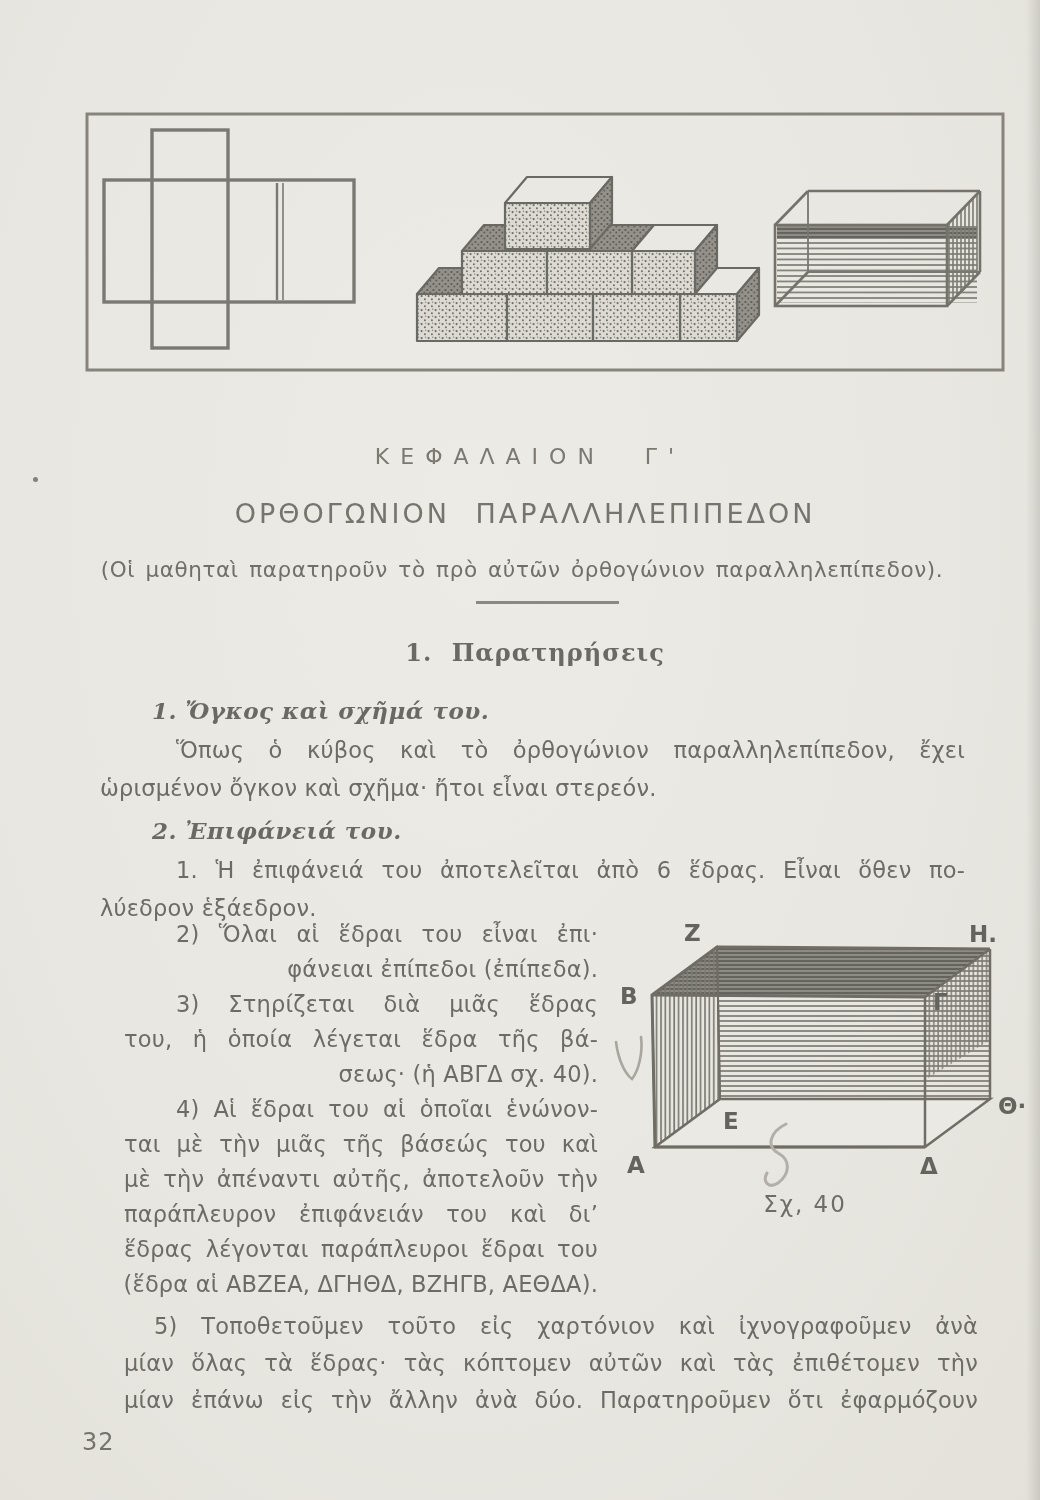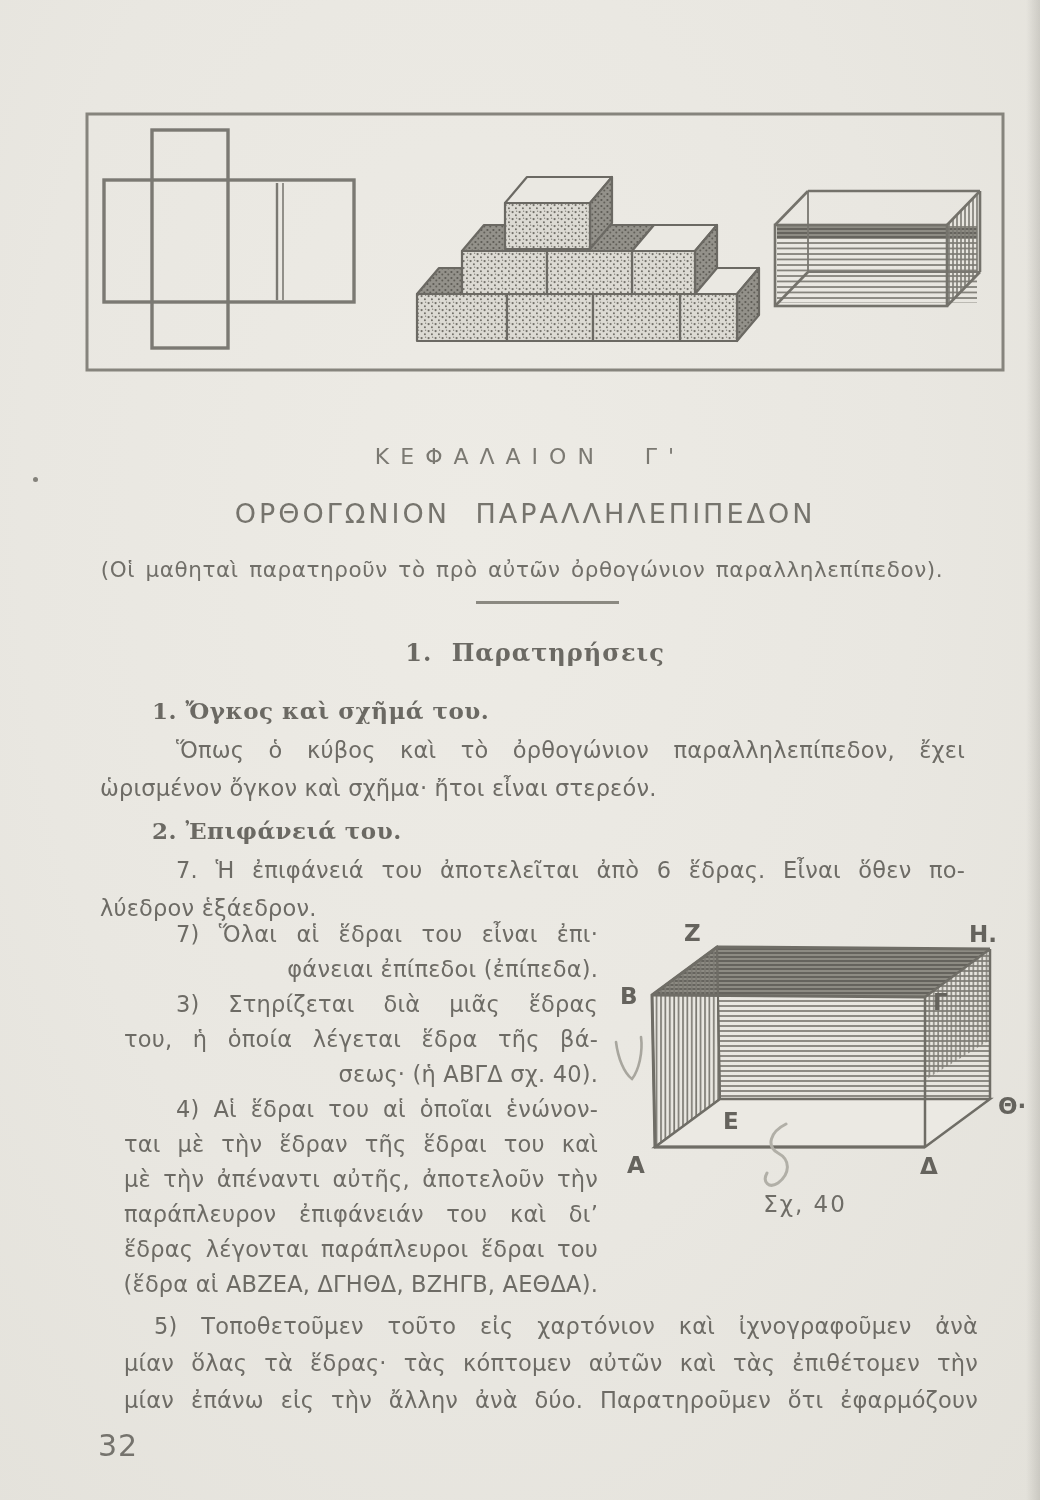--- a/index.html
+++ b/index.html
@@ -15,35 +15,35 @@
   .kicker{position:absolute;left:0;top:444px;width:1060px;text-align:center;
     font-size:22px;letter-spacing:11px;word-spacing:22px;color:#7b7972;}
   .title{position:absolute;left:0;top:498px;width:1050px;text-align:center;
     font-size:27px;letter-spacing:3px;word-spacing:14px;color:#76746d;}
   .note{position:absolute;left:0;top:557px;width:1044px;text-align:center;
     font-size:21.5px;letter-spacing:.6px;word-spacing:3px;color:#716f69;}
   .rule{position:absolute;left:476px;top:601px;width:143px;height:2.6px;background:#8b8981;}
   .section{position:absolute;left:0;top:638px;width:1070px;text-align:center;
     font-family:"DejaVu Serif", serif;font-weight:bold;font-size:24px;
     letter-spacing:1px;word-spacing:10px;color:#6b6963;}
-  .sub{font-family:"DejaVu Serif", serif;font-weight:bold;
+  .sub{font-family:"DejaVu Serif", serif;font-style:italic;font-weight:bold;
     font-size:23px;color:#6b6963;text-indent:52px;line-height:42px;letter-spacing:.5px;}
   .ln{font-size:22.5px;line-height:37.5px;letter-spacing:.2px;}
   .just{text-align:justify;text-align-last:justify;margin-left:24px;}
   .ind{text-indent:52px;}
   .ind2{text-indent:30px;}
   .p1{position:absolute;left:100px;top:690px;width:865px;}
   .p2{position:absolute;left:100px;top:810px;width:865px;}
   .narrow{position:absolute;left:100px;top:917px;width:498px;}
   .narrow .ln{line-height:35px;text-align:right;}
   .wide{white-space:nowrap;}
   .cutout{position:absolute;left:100px;top:1308px;width:878px;}
   .cutout .ln{line-height:37px;}
   .fig40{position:absolute;left:575px;top:895px;}
-  .pageno{position:absolute;left:98px;top:1428px;font-size:30px;color:#75736d;letter-spacing:1px;}
+  .pageno{position:absolute;left:82px;top:1428px;font-size:24px;color:#75736d;letter-spacing:1px;}
   .speck{position:absolute;left:33px;top:477px;width:5px;height:5px;border-radius:50%;background:#84827b;}
 </style>
 </head>
 <body>
 
 <div class="page">
 
   <div class="banner">
     <svg width="930" height="268" viewBox="80 108 930 268">
       <defs>
@@ -136,32 +136,32 @@
   <div class="section">1. Παρατηρήσεις</div>
 
   <div class="p1">
     <div class="sub">1. Ὄγκος καὶ σχῆμά του.</div>
     <div class="ln just ind">Ὅπως ὁ κύβος καὶ τὸ ὀρθογώνιον παραλληλεπίπεδον, ἔχει</div>
     <div class="ln">ὡρισμένον ὄγκον καὶ σχῆμα· ἤτοι εἶναι στερεόν.</div>
   </div>
 
   <div class="p2">
     <div class="sub">2. Ἐπιφάνειά του.</div>
-    <div class="ln just ind">7. Ἡ ἐπιφάνειά του ἀποτελεῖται ἀπὸ 6 ἕδρας. Εἶναι ὅθεν πο-</div>
+    <div class="ln just ind">1. Ἡ ἐπιφάνειά του ἀποτελεῖται ἀπὸ 6 ἕδρας. Εἶναι ὅθεν πο-</div>
     <div class="ln">λύεδρον ἑξάεδρον.</div>
   </div>
 
   <div class="narrow">
-    <div class="ln just ind">7) Ὅλαι αἱ ἕδραι του εἶναι ἐπι·</div>
+    <div class="ln just ind">2) Ὅλαι αἱ ἕδραι του εἶναι ἐπι·</div>
     <div class="ln">φάνειαι ἐπίπεδοι (ἐπίπεδα).</div>
     <div class="ln just ind">3) Στηρίζεται διὰ μιᾶς ἕδρας</div>
     <div class="ln just">του, ἡ ὁποία λέγεται ἕδρα τῆς βά-</div>
     <div class="ln">σεως· (ἡ ΑΒΓΔ σχ. 40).</div>
     <div class="ln just ind">4) Αἱ ἕδραι του αἱ ὁποῖαι ἑνώνον-</div>
-    <div class="ln just">ται μὲ τὴν ἕδραν τῆς ἕδραι του καὶ</div>
+    <div class="ln just">ται μὲ τὴν μιᾶς τῆς βάσεώς του καὶ</div>
     <div class="ln just">μὲ τὴν ἀπέναντι αὐτῆς, ἀποτελοῦν τὴν</div>
     <div class="ln just">παράπλευρον ἐπιφάνειάν του καὶ δι’</div>
     <div class="ln just">ἕδρας λέγονται παράπλευροι ἕδραι του</div>
     <div class="ln wide">(ἕδρα αἱ ΑΒΖΕΑ, ΔΓΗΘΔ, ΒΖΗΓΒ, ΑΕΘΔΑ).</div>
   </div>
 
   <svg class="fig40" width="460" height="345" viewBox="575 895 460 345">
     <defs>
       <pattern id="f-vl" width="4.4" height="8" patternUnits="userSpaceOnUse">
         <path d="M1 0V8" stroke="#7c7a73" stroke-width="1.7"></path>

